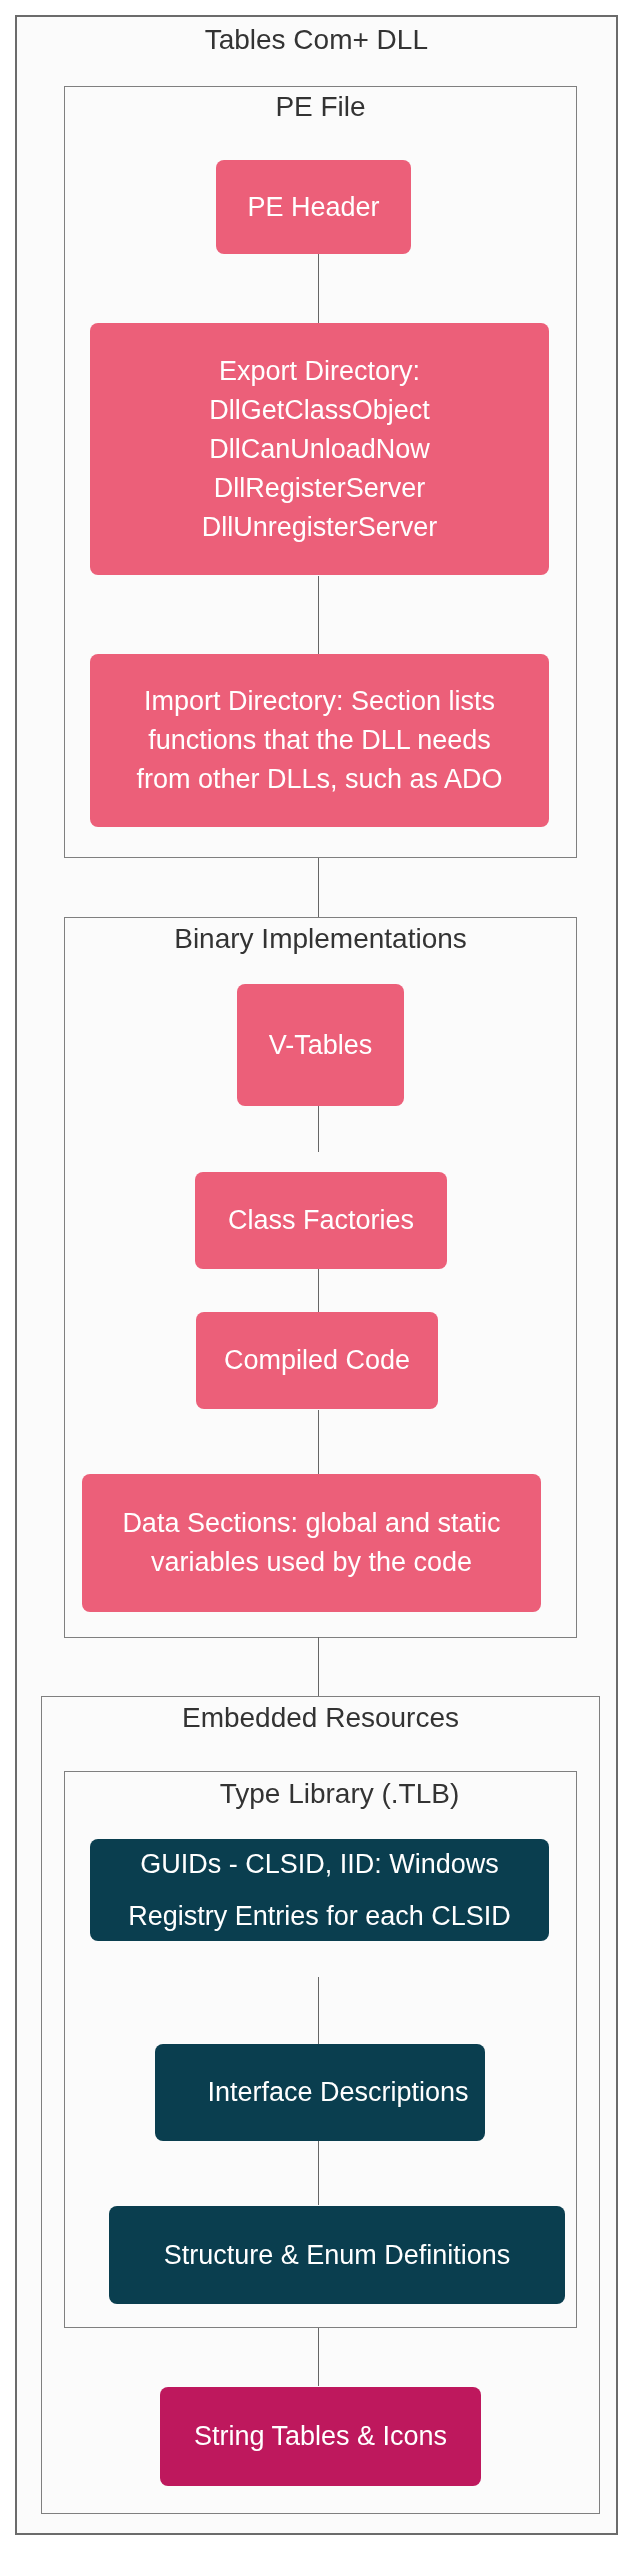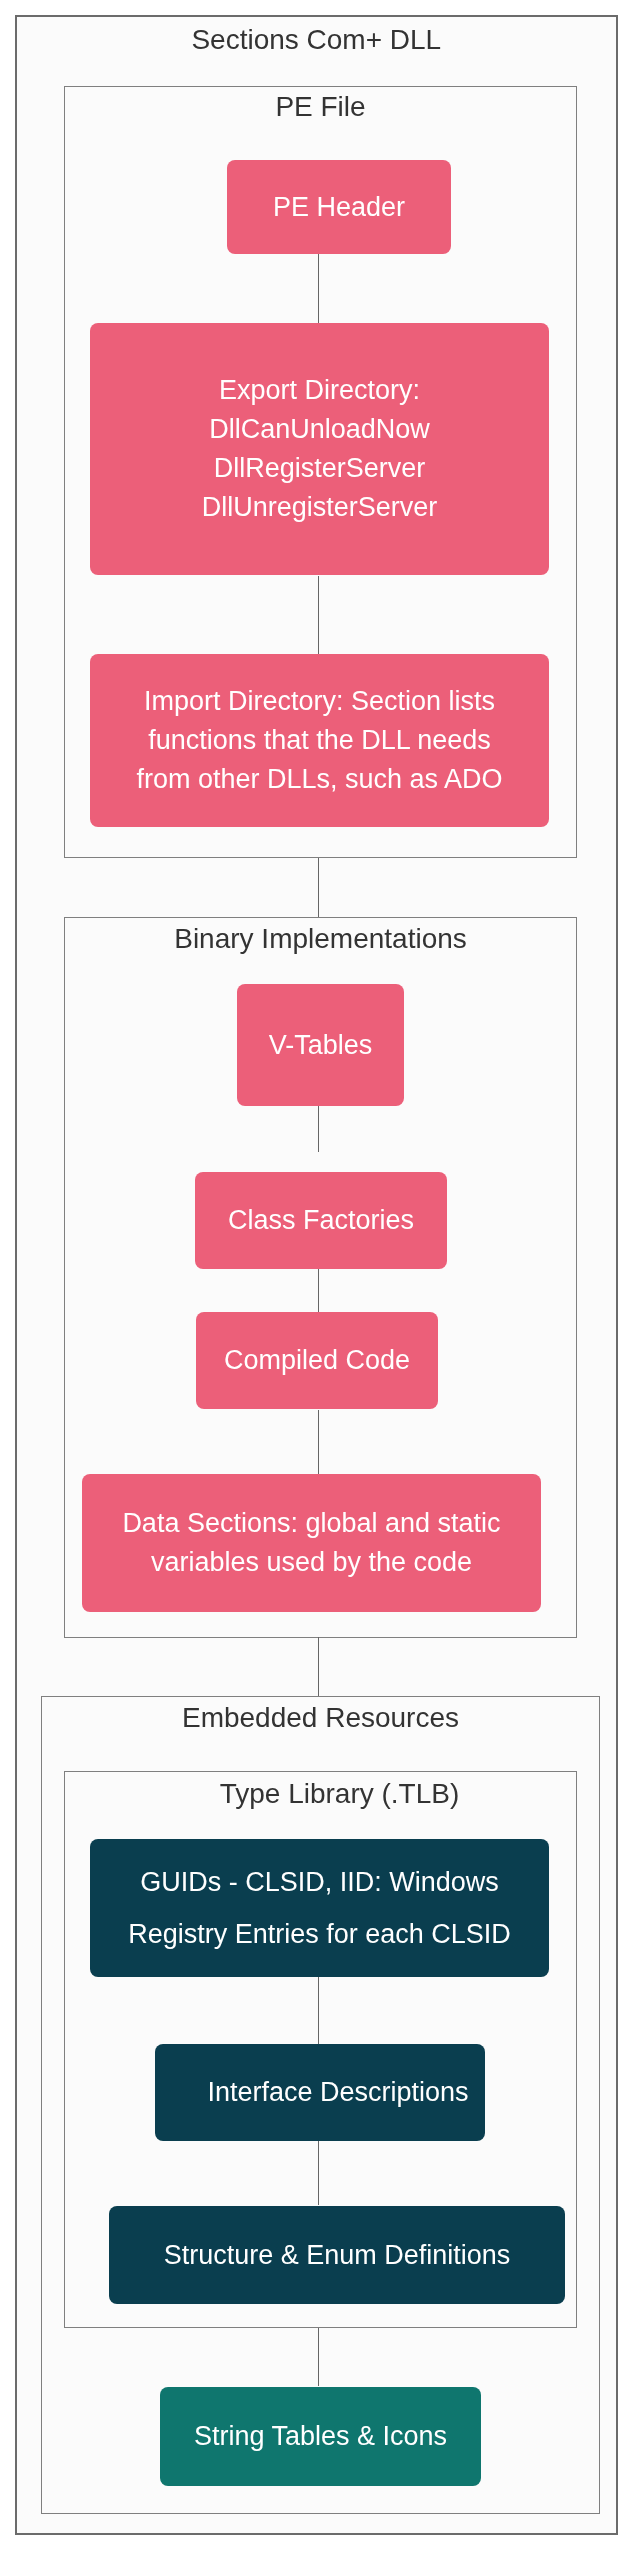--- a/index.html
+++ b/index.html
@@ -40,21 +40,21 @@
     display: flex;
     flex-direction: column;
     justify-content: center;
     align-items: center;
     text-align: center;
     box-sizing: border-box;
     white-space: nowrap;
   }
   .node.pink   { background: #ec5f79; }
   .node.teal   { background: #0a3e4f; }
-  .node.orange { background: #0f766e; }
+  .node.orange { background: #be185d; }
   .edge {
     position: absolute;
     left: 318px;
     width: 1.3px;
     background: #666666;
   }
 </style>
 </head>
 <body>
 
@@ -70,26 +70,27 @@
   <div class="edge" style="top:576px; height:78px;"></div>
   <div class="edge" style="top:858px; height:59px;"></div>
   <div class="edge" style="top:1088px; height:64px;"></div>
   <div class="edge" style="top:1249px; height:63px;"></div>
   <div class="edge" style="top:1410px; height:64px;"></div>
   <div class="edge" style="top:1637px; height:59px;"></div>
   <div class="edge" style="top:1977px; height:67px;"></div>
   <div class="edge" style="top:2141px; height:64px;"></div>
   <div class="edge" style="top:2328px; height:58px;"></div>
 
-  <div class="node pink" style="left:227px; top:160px; width:224px; height:94px;">
+  <div class="node pink" style="left:216px; top:160px; width:195px; height:94px;">
     <span>PE Header</span>
   </div>
 
   <div class="node pink" style="left:90px; top:323px; width:459px; height:252px;">
     <div>Export Directory:</div>
+    <div>DllGetClassObject</div>
     <div>DllCanUnloadNow</div>
     <div>DllRegisterServer</div>
     <div>DllUnregisterServer</div>
   </div>
 
   <div class="node pink" style="left:90px; top:654px; width:459px; height:173px;">
     <div>Import Directory: Section lists</div>
     <div>functions that the DLL needs</div>
     <div>from other DLLs, such as ADO</div>
   </div>
@@ -104,37 +105,37 @@
 
   <div class="node pink" style="left:196px; top:1312px; width:242px; height:97px;">
     <span>Compiled Code</span>
   </div>
 
   <div class="node pink" style="left:82px; top:1474px; width:459px; height:138px;">
     <div>Data Sections: global and static</div>
     <div>variables used by the code</div>
   </div>
 
-  <div class="node teal" style="left:90px; top:1839px; width:459px; height:138px;gap:13px;">
+  <div class="node teal" style="left:90px; top:1839px; width:459px; height:102px;gap:13px;">
     <div>GUIDs - CLSID, IID: Windows</div>
     <div>Registry Entries for each CLSID</div>
   </div>
 
   <div class="node teal" style="left:155px; top:2044px; width:330px; height:97px;padding-left:36px;">
     <span>Interface Descriptions</span>
   </div>
 
   <div class="node teal" style="left:109px; top:2206px; width:456px; height:98px;">
     <span>Structure &amp; Enum Definitions</span>
   </div>
 
   <div class="node orange" style="left:160px; top:2387px; width:321px; height:99px;">
     <span>String Tables &amp; Icons</span>
   </div>
 
-  <div class="cluster-title" style="left:14.8px; top:24px; width:603px;">Sections Com+ DLL</div>
+  <div class="cluster-title" style="left:14.8px; top:24px; width:603px;">Tables Com+ DLL</div>
   <div class="cluster-title" style="left:64px; top:91px; width:513px;">PE File</div>
   <div class="cluster-title" style="left:64px; top:923px; width:513px;">Binary Implementations</div>
   <div class="cluster-title" style="left:41px; top:1702px; width:559px;">Embedded Resources</div>
   <div class="cluster-title" style="left:64px; top:1778px; width:513px;padding-left:19px;">Type Library (.TLB)</div>
 
 </div>
 
 
 </body></html>

